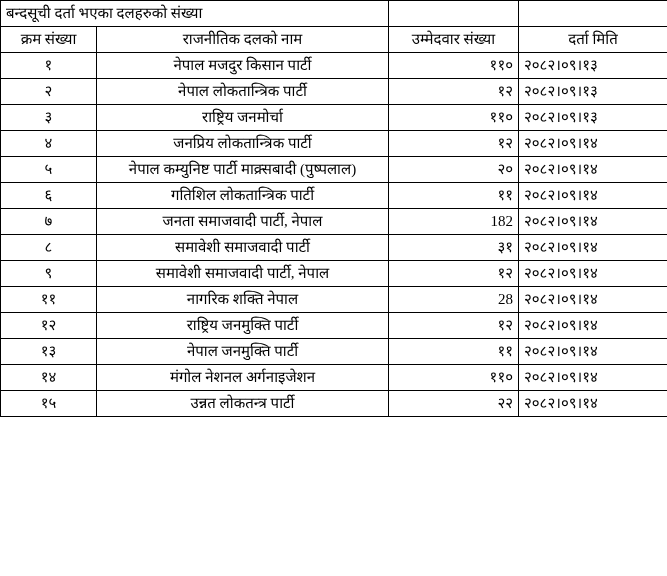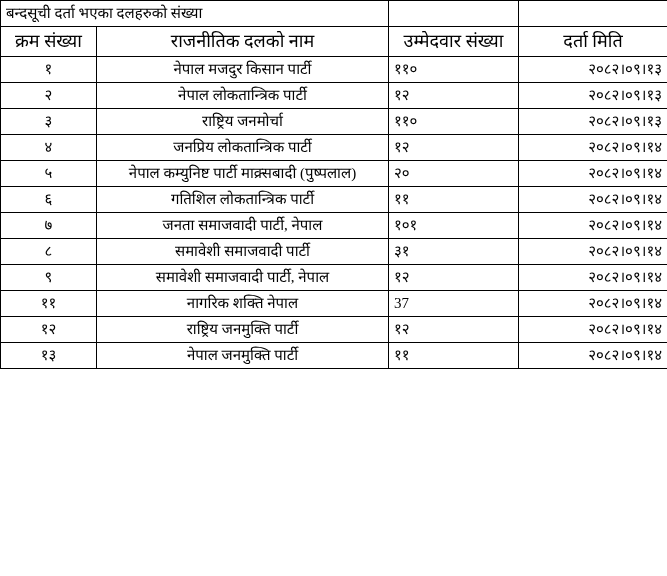--- a/index.html
+++ b/index.html
@@ -48,34 +48,35 @@
     border-left: 1px solid #000000;
   }
   
   col.c-sn    { width: 96px; }
   col.c-name  { width: 292px; }
   col.c-count { width: 130px; }
   col.c-date  { width: 149px; }
 
   .hdr {
     text-align: center;
-    font-size: 18px;
+    font-size: 15px;
   }
   .cell-sn {
     text-align: center;
   }
   .cell-name {
     text-align: center;
     padding-left: 8px;
   }
   .cell-count {
+    text-align: right;
     padding-right: 6px;
   }
   .cell-date {
-    text-align: right;
+    text-align: left;
   }
 </style>
 </head>
 <body>
 
 <div class="page">
   <table class="reg-table">
     <colgroup>
       <col class="c-sn">
       <col class="c-name">
@@ -127,48 +128,60 @@
       </tr>
       <tr>
         <td class="cell-sn">६</td>
         <td class="cell-name">गतिशिल लोकतान्त्रिक पार्टी</td>
         <td class="cell-count">११</td>
         <td class="cell-date">२०८२।०९।१४</td>
       </tr>
       <tr>
         <td class="cell-sn">७</td>
         <td class="cell-name">जनता समाजवादी पार्टी, नेपाल</td>
-        <td class="cell-count">१०१</td>
+        <td class="cell-count">182</td>
         <td class="cell-date">२०८२।०९।१४</td>
       </tr>
       <tr>
         <td class="cell-sn">८</td>
         <td class="cell-name">समावेशी समाजवादी पार्टी</td>
         <td class="cell-count">३१</td>
         <td class="cell-date">२०८२।०९।१४</td>
       </tr>
       <tr>
         <td class="cell-sn">९</td>
         <td class="cell-name">समावेशी समाजवादी पार्टी, नेपाल</td>
         <td class="cell-count">१२</td>
         <td class="cell-date">२०८२।०९।१४</td>
       </tr>
       <tr>
         <td class="cell-sn">११</td>
         <td class="cell-name">नागरिक शक्ति नेपाल</td>
-        <td class="cell-count">37</td>
+        <td class="cell-count">28</td>
         <td class="cell-date">२०८२।०९।१४</td>
       </tr>
       <tr>
         <td class="cell-sn">१२</td>
         <td class="cell-name">राष्ट्रिय जनमुक्ति पार्टी</td>
         <td class="cell-count">१२</td>
         <td class="cell-date">२०८२।०९।१४</td>
       </tr>
       <tr>
         <td class="cell-sn">१३</td>
         <td class="cell-name">नेपाल जनमुक्ति पार्टी</td>
         <td class="cell-count">११</td>
         <td class="cell-date">२०८२।०९।१४</td>
       </tr>
+      <tr>
+        <td class="cell-sn">१४</td>
+        <td class="cell-name">मंगोल नेशनल अर्गनाइजेशन</td>
+        <td class="cell-count">११०</td>
+        <td class="cell-date">२०८२।०९।१४</td>
+      </tr>
+      <tr>
+        <td class="cell-sn">१५</td>
+        <td class="cell-name">उन्नत लोकतन्त्र पार्टी</td>
+        <td class="cell-count">२२</td>
+        <td class="cell-date">२०८२।०९।१४</td>
+      </tr>
     </tbody>
   </table>
 </div>
 
 </body></html>

